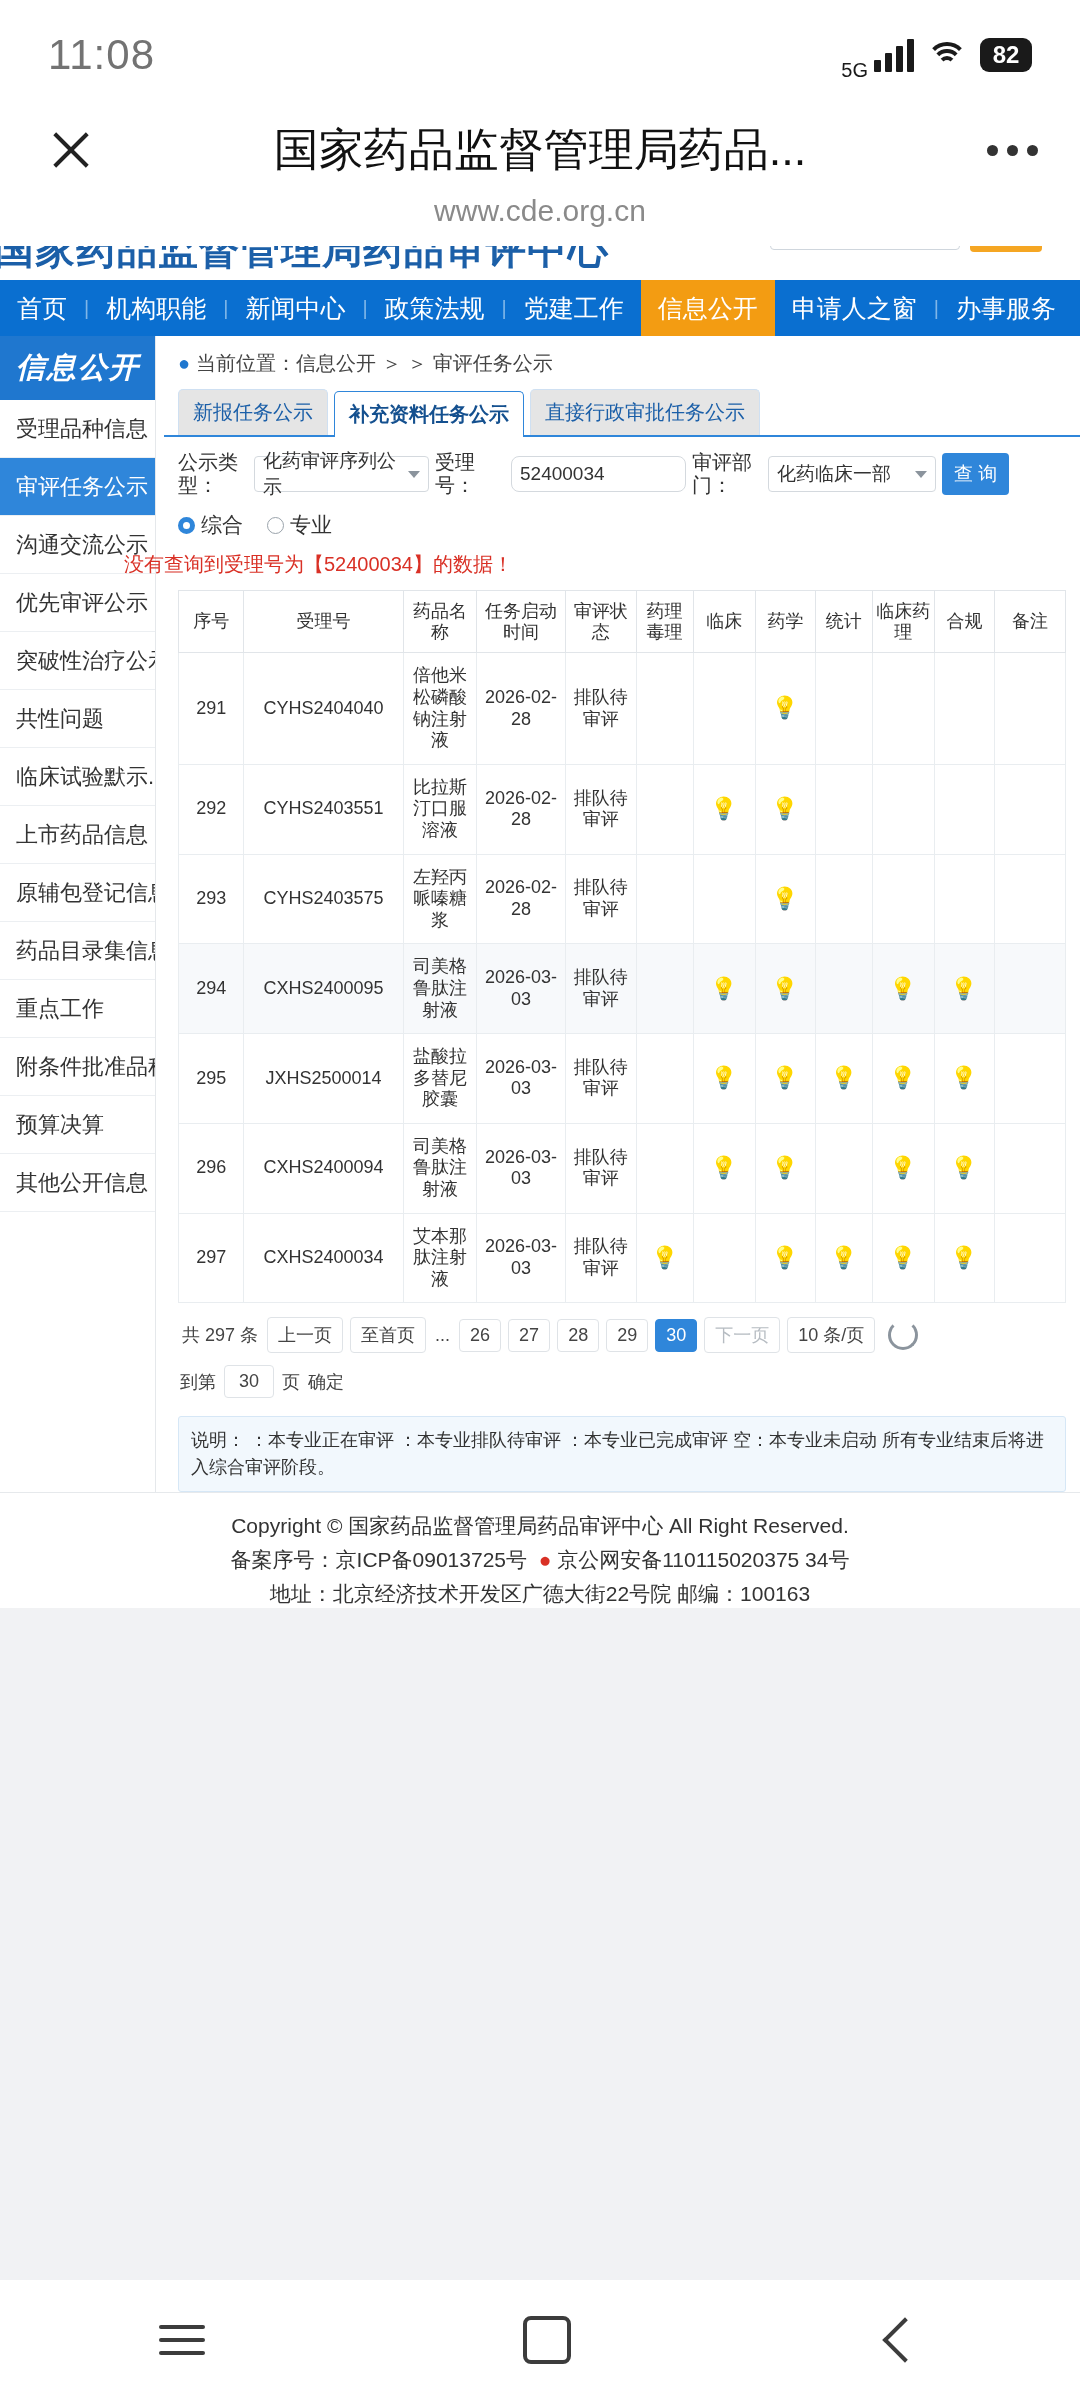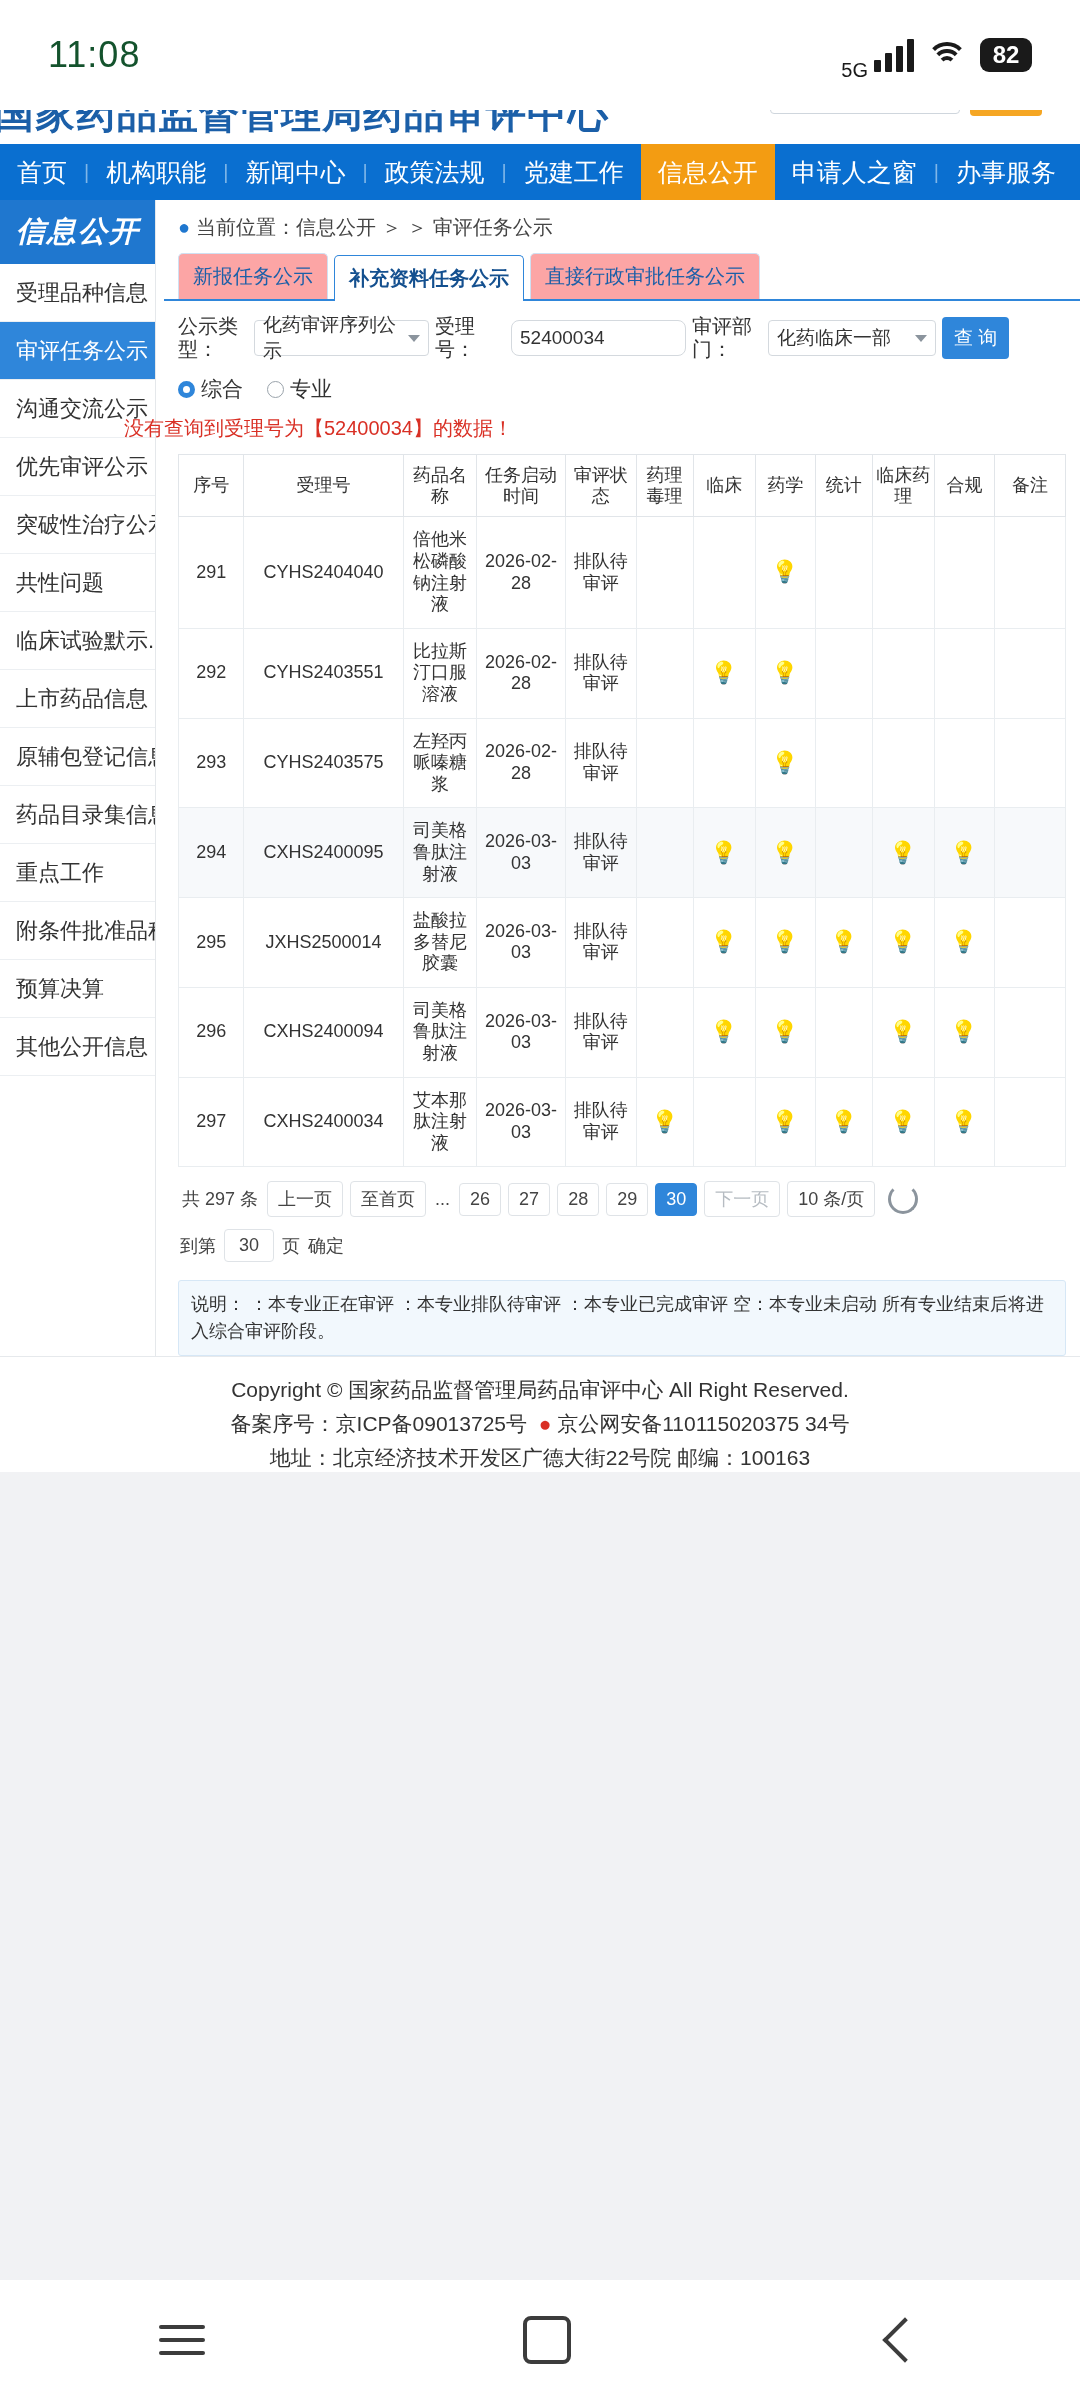--- a/index.html
+++ b/index.html
@@ -27,22 +27,22 @@
   .statusbar {
     height: 110px;
     background: #ffffff;
     display: flex;
     align-items: center;
     justify-content: space-between;
     padding: 0 48px;
     box-sizing: border-box;
   }
   .status-time {
-    font-size: 36px;
-    color: #14532d;
+    font-size: 42px;
+    color: #737373;
     letter-spacing: 1px;
   }
   .status-right {
     display: flex;
     align-items: center;
     gap: 14px;
   }
   .net-label {
     font-size: 20px;
     color: #1a1a1a;
@@ -287,21 +287,21 @@
     font-size: 20px;
   }
   .tabs {
     display: flex;
     align-items: flex-end;
     border-bottom: 2px solid #2f86da;
     padding-left: 14px;
     gap: 6px;
   }
   .tab {
-    background: #fca5a5;
+    background: #e5e5e5;
     border: 1px solid #cfe0f2;
     border-bottom: none;
     border-radius: 5px 5px 0 0;
     font-size: 20px;
     color: #1b5fa8;
     padding: 9px 14px;
     white-space: nowrap;
   }
   .tab.active {
     background: #ffffff;
@@ -557,20 +557,32 @@
         </div>
       <div class="wifi">
           <span class="a"></span>
           <span class="b"></span>
           <span class="c"></span>
         </div>
       <div class="battery">82</div>
     </div>
   </div>
 
+  <div class="browser-head">
+    <div class="bh-row">
+      <div class="close-x"></div>
+      <div class="page-title">国家药品监督管理局药品...</div>
+      <div class="dots">
+          <i></i>
+          <i></i>
+          <i></i>
+        </div>
+    </div>
+    <div class="url">www.cde.org.cn</div>
+  </div>
 
   <div class="site">
 
     <div class="site-banner">
       <div class="banner-text">国家药品监督管理局药品审评中心</div>
       <div class="banner-search">请输入关键词</div>
       <div class="banner-btn">搜 索</div>
     </div>
 
     <div class="navbar">

